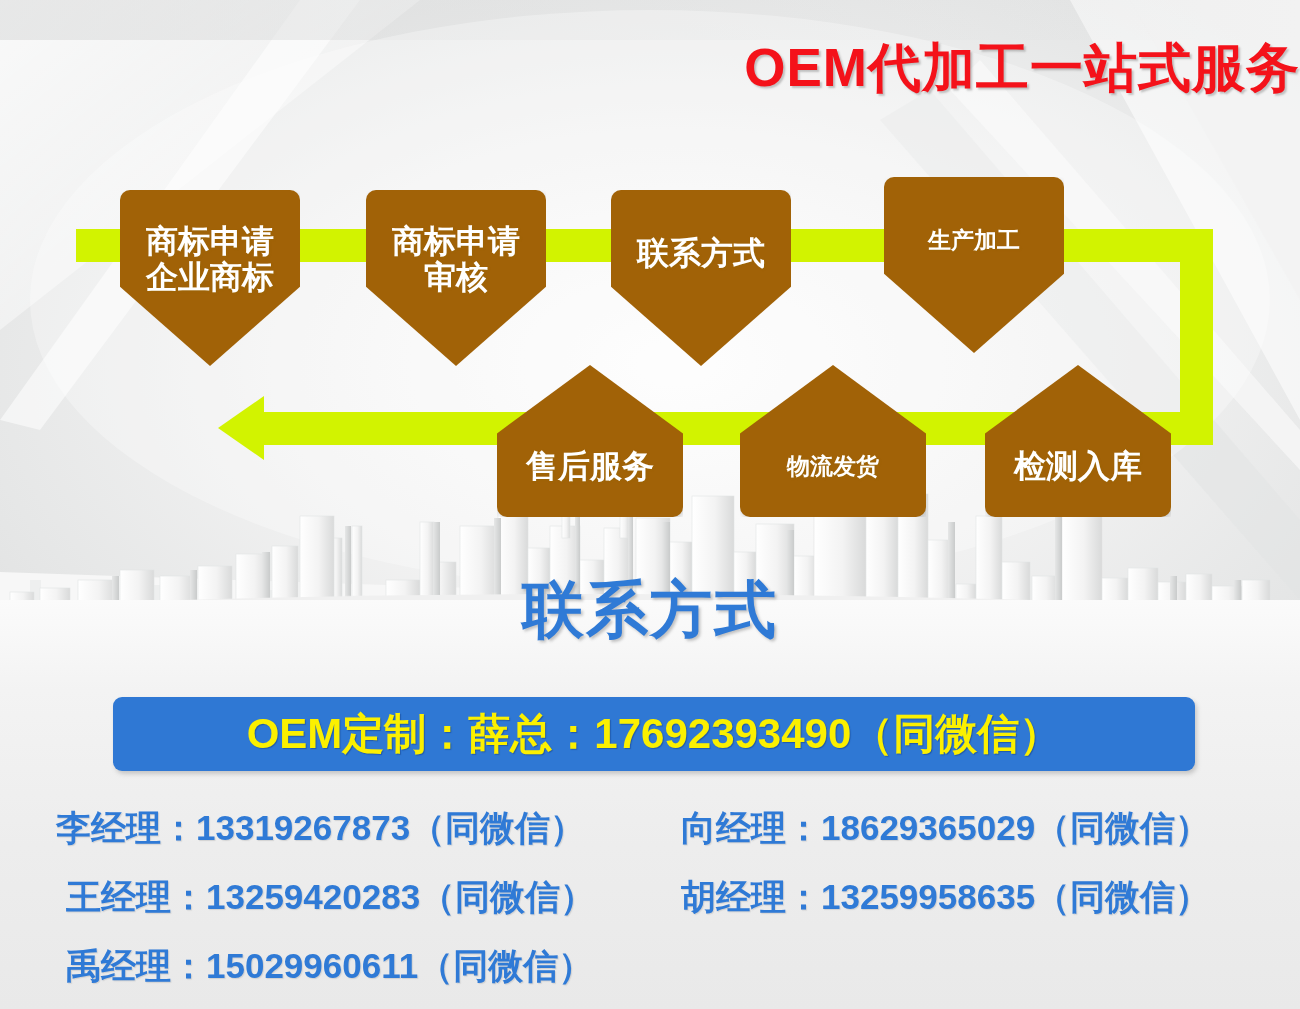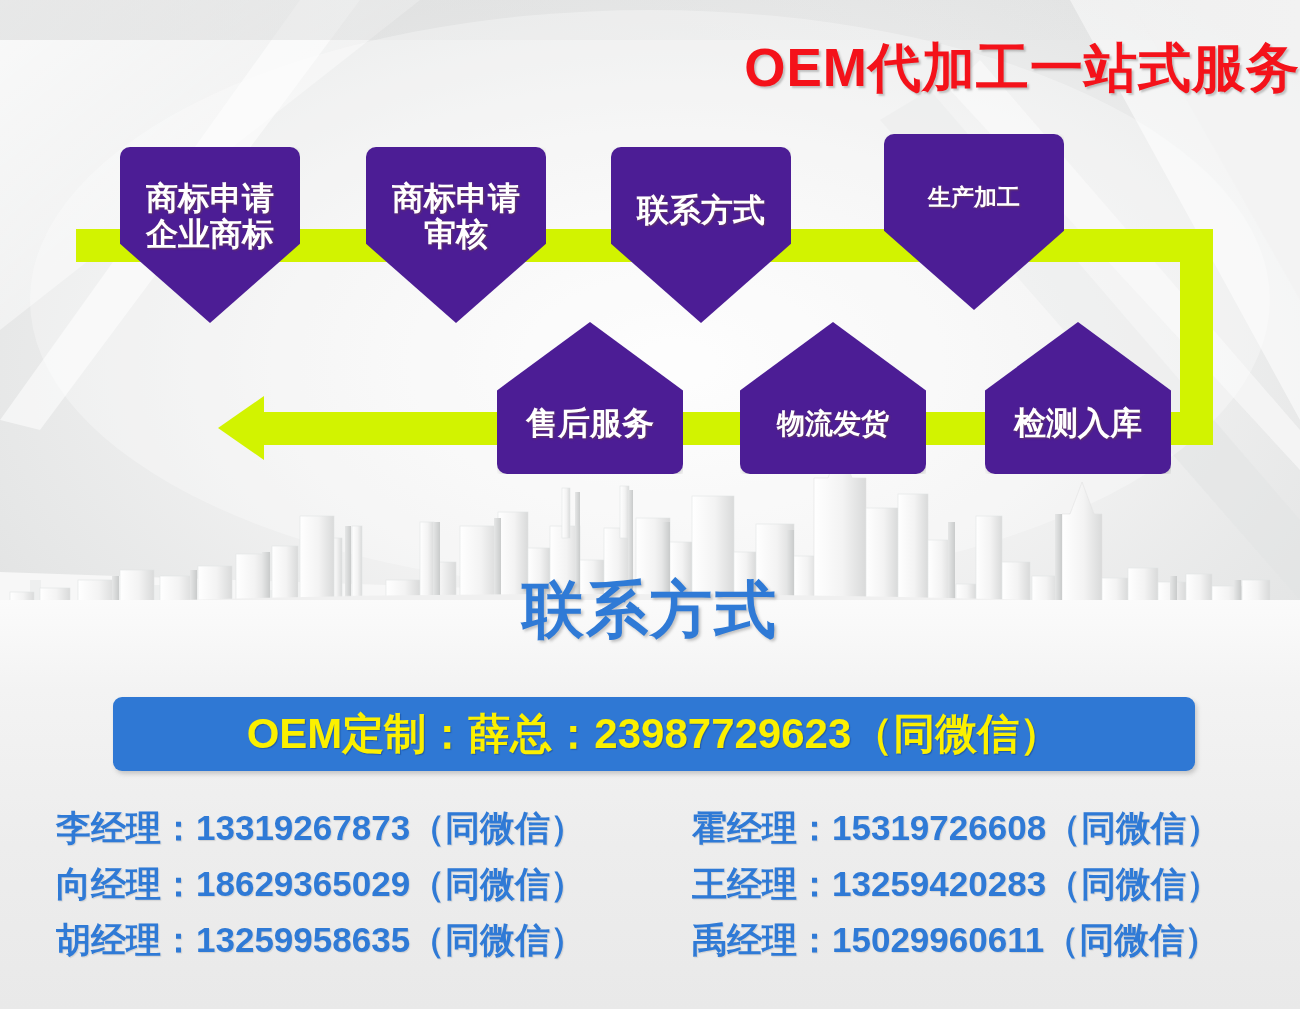--- a/index.html
+++ b/index.html
@@ -46,25 +46,26 @@
     border-bottom:32px solid transparent;
     border-right:46px solid #d2f300;
   }
 
   
   .city { position:absolute; left:0; top:430px; width:1300px; height:200px; }
 
   
   .node {
     position:absolute;
-    background:#4c1d95;
+    background:#a16207;
     display:flex; align-items:center; justify-content:center;
     color:#ffffff; font-weight:bold; text-align:center;
     line-height:1.12;
     filter:drop-shadow(1px 2px 2px rgba(120,120,120,.30));
+    margin-top:43px;
   }
   
   .node.down {
     border-radius:10px 10px 0 0;
     clip-path:polygon(0% 0%, 100% 0%, 100% 55%, 50% 100%, 0% 55%);
   }
   
   .node.up {
     border-radius:0 0 10px 10px;
     clip-path:polygon(50% 0%, 100% 45%, 100% 100%, 0% 100%, 0% 45%);
@@ -77,21 +78,21 @@
   .n1 { left:366px; top:147px; width:180px; height:176px; font-size:32px; }
   .n1 .lbl { margin-bottom:36px; }
   .n2 { left:611px; top:147px; width:180px; height:176px; font-size:32px; }
   .n2 .lbl { margin-bottom:48px; }
   .n3 { left:884px; top:134px; width:180px; height:176px; font-size:23px; }
   .n3 .lbl { margin-bottom:48px; }
 
   
   .n4 { left:497px; top:322px; width:186px; height:152px; font-size:32px; }
   .n4 .lbl { margin-top:52px;text-align:center; }
-  .n5 { left:740px; top:322px; width:186px; height:152px; font-size:28px; }
+  .n5 { left:740px; top:322px; width:186px; height:152px; font-size:23px; }
   .n5 .lbl { margin-top:52px; }
   .n6 { left:985px; top:322px; width:186px; height:152px; font-size:32px; }
   .n6 .lbl { margin-top:52px; }
 
   
   .contact-heading {
     position:absolute; left:0; right:0; top:568px;
     text-align:center;
     font-size:62px; font-weight:bold;
     color:#2f7ad6;
@@ -114,20 +115,21 @@
     text-shadow:1px 1px 1px rgba(20,60,130,.5);
   }
 
   .contact-grid {
     position:absolute; left:0; top:800px; width:1060px;
     display:grid;
     grid-template-columns:612px 612px;
     column-gap:14px;
     row-gap:0px;
     padding-left:56px;
+    gap:13px;
   }
   .contact-cell {
     font-size:35px; font-weight:bold;
     color:#2f7ad6;
     white-space:nowrap;
     line-height:56px;
     text-shadow:1px 1px 1px rgba(150,150,150,.30);
   }
   .contact-cell.right { padding-left:10px; }
 </style>
@@ -292,25 +294,24 @@
   <div class="node up n5">
     <div class="lbl">物流发货</div>
   </div>
   <div class="node up n6">
     <div class="lbl">检测入库</div>
   </div>
 
   <div class="contact-heading">联系方式</div>
 
   <div class="main-contact">
-    <div class="txt">OEM定制：薛总：23987729623（同微信）</div>
+    <div class="txt">OEM定制：薛总：17692393490（同微信）</div>
   </div>
 
   <div class="contact-grid">
     <div class="contact-cell">李经理：13319267873（同微信）</div>
-    <div class="contact-cell right">霍经理：15319726608（同微信）</div>
     <div class="contact-cell">向经理：18629365029（同微信）</div>
     <div class="contact-cell right">王经理：13259420283（同微信）</div>
     <div class="contact-cell">胡经理：13259958635（同微信）</div>
     <div class="contact-cell right">禹经理：15029960611（同微信）</div>
   </div>
 
 </div>
 
 </body></html>

